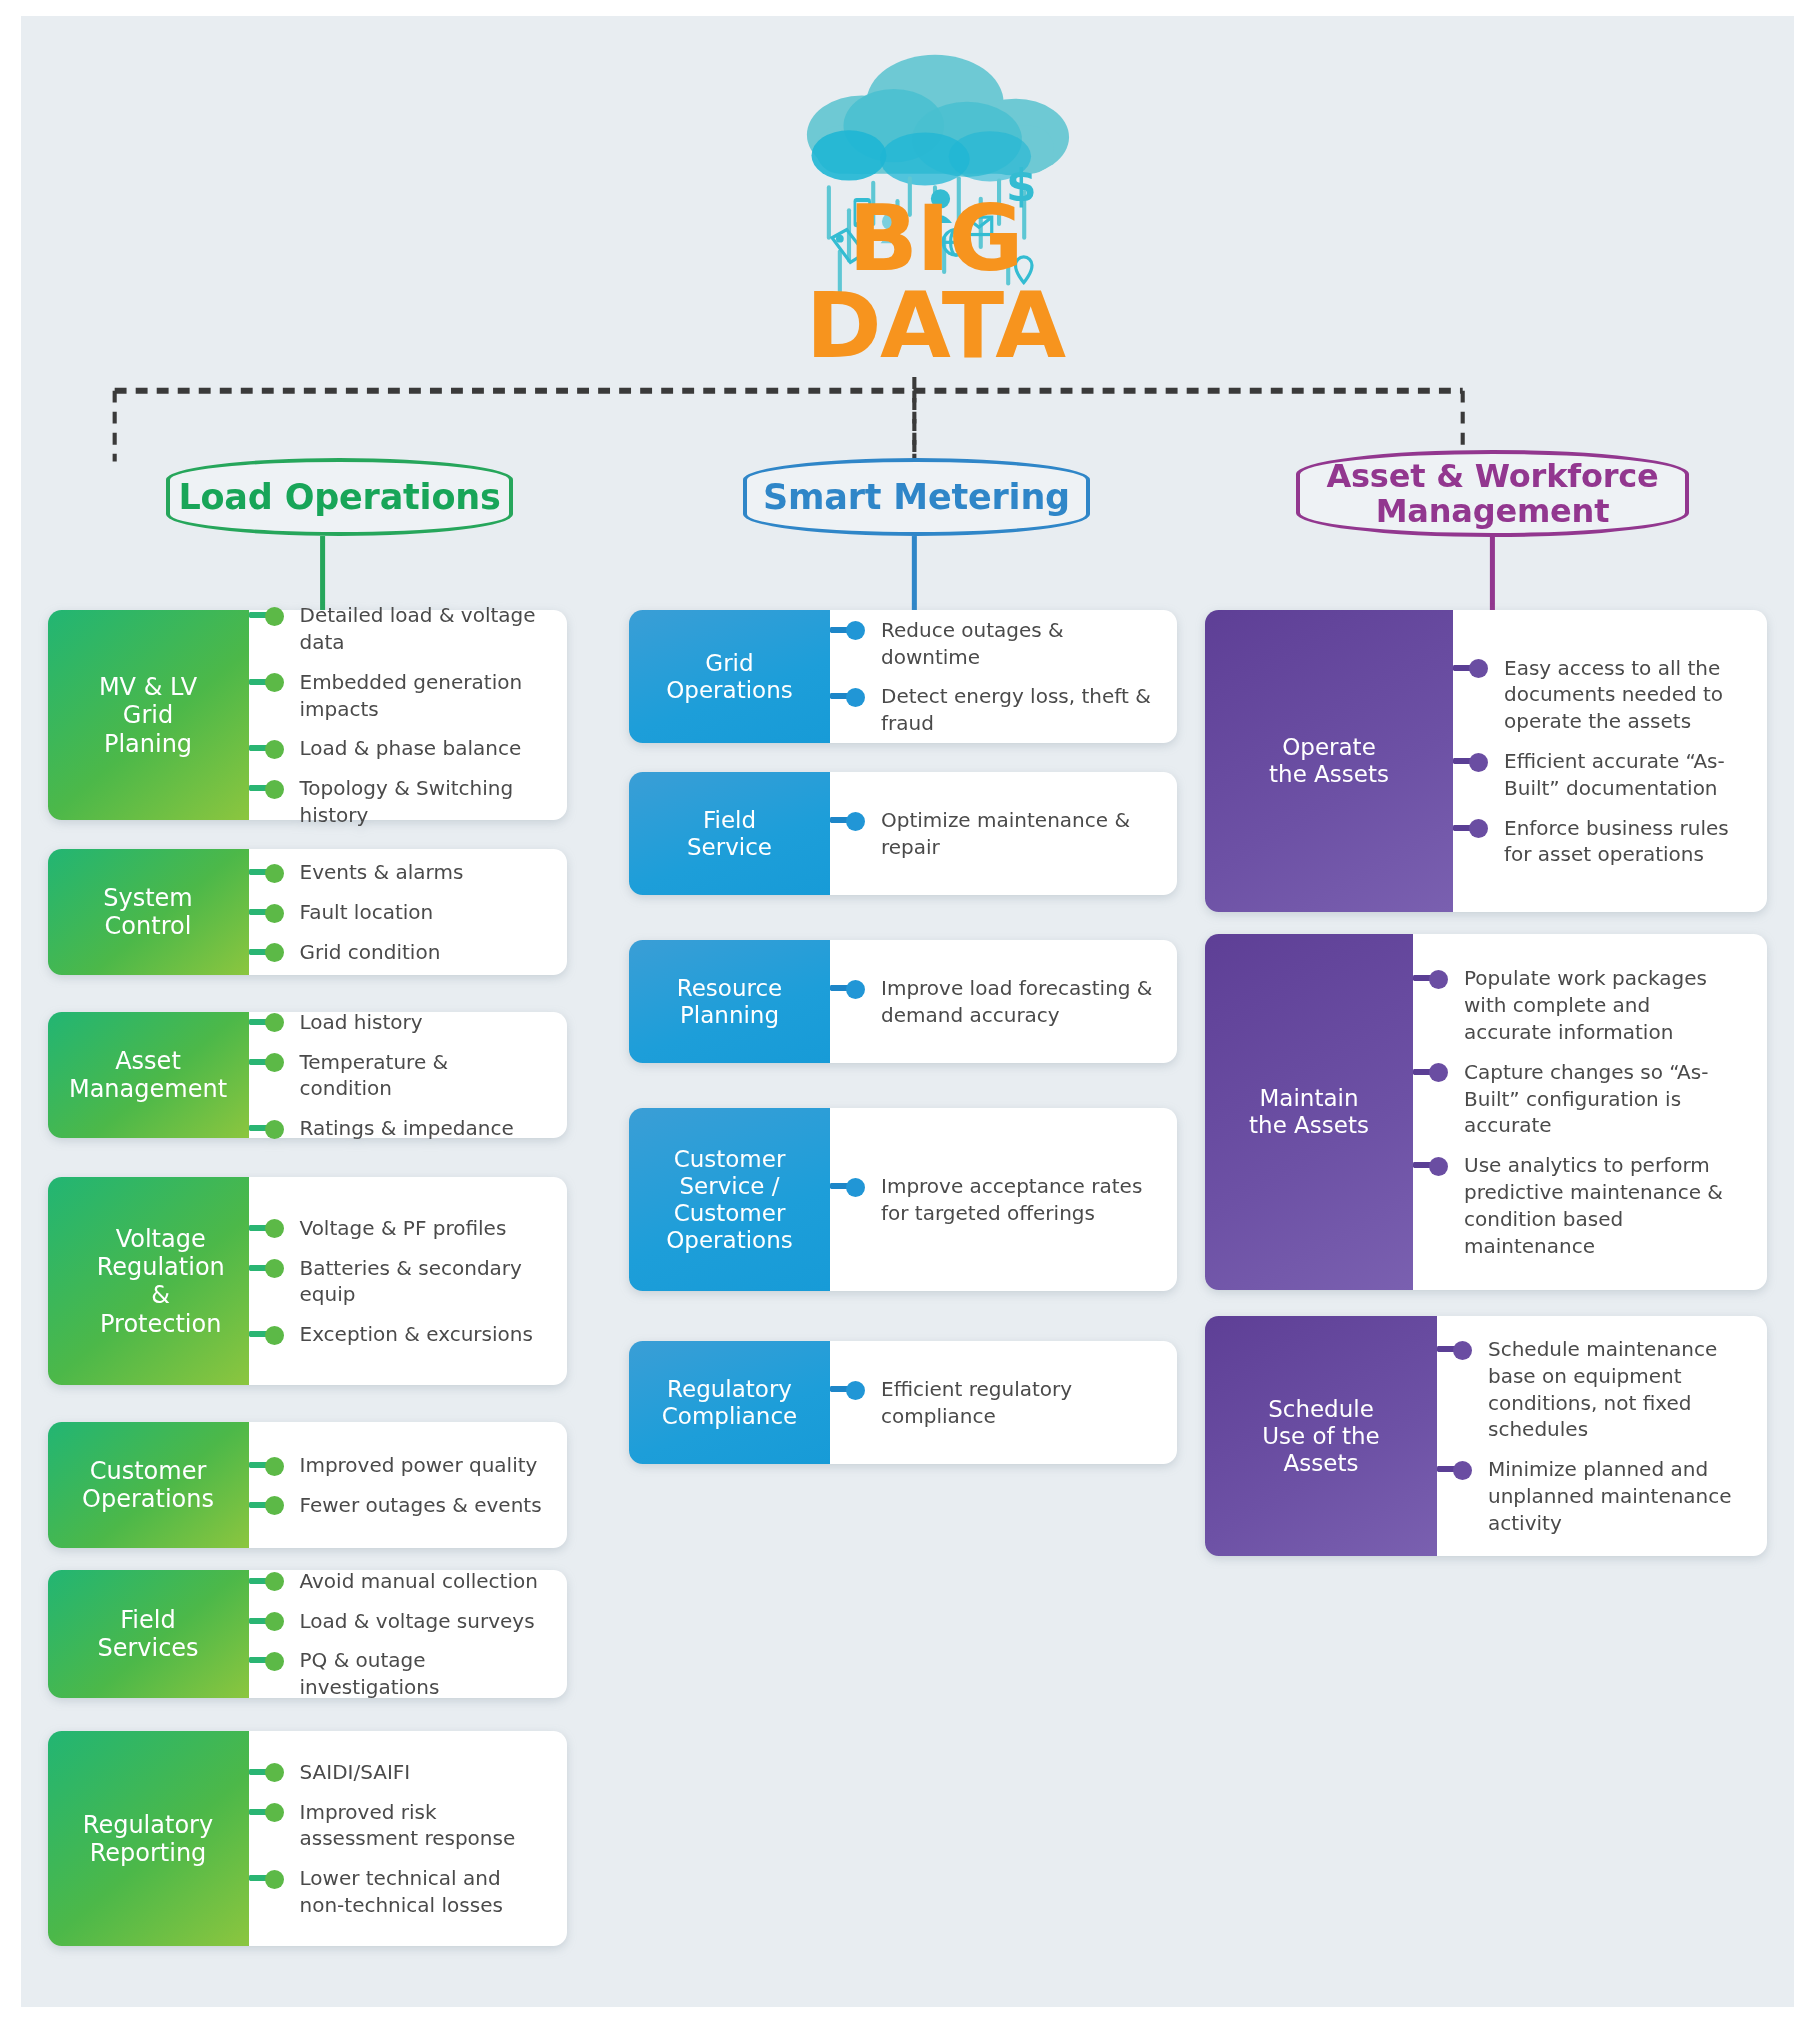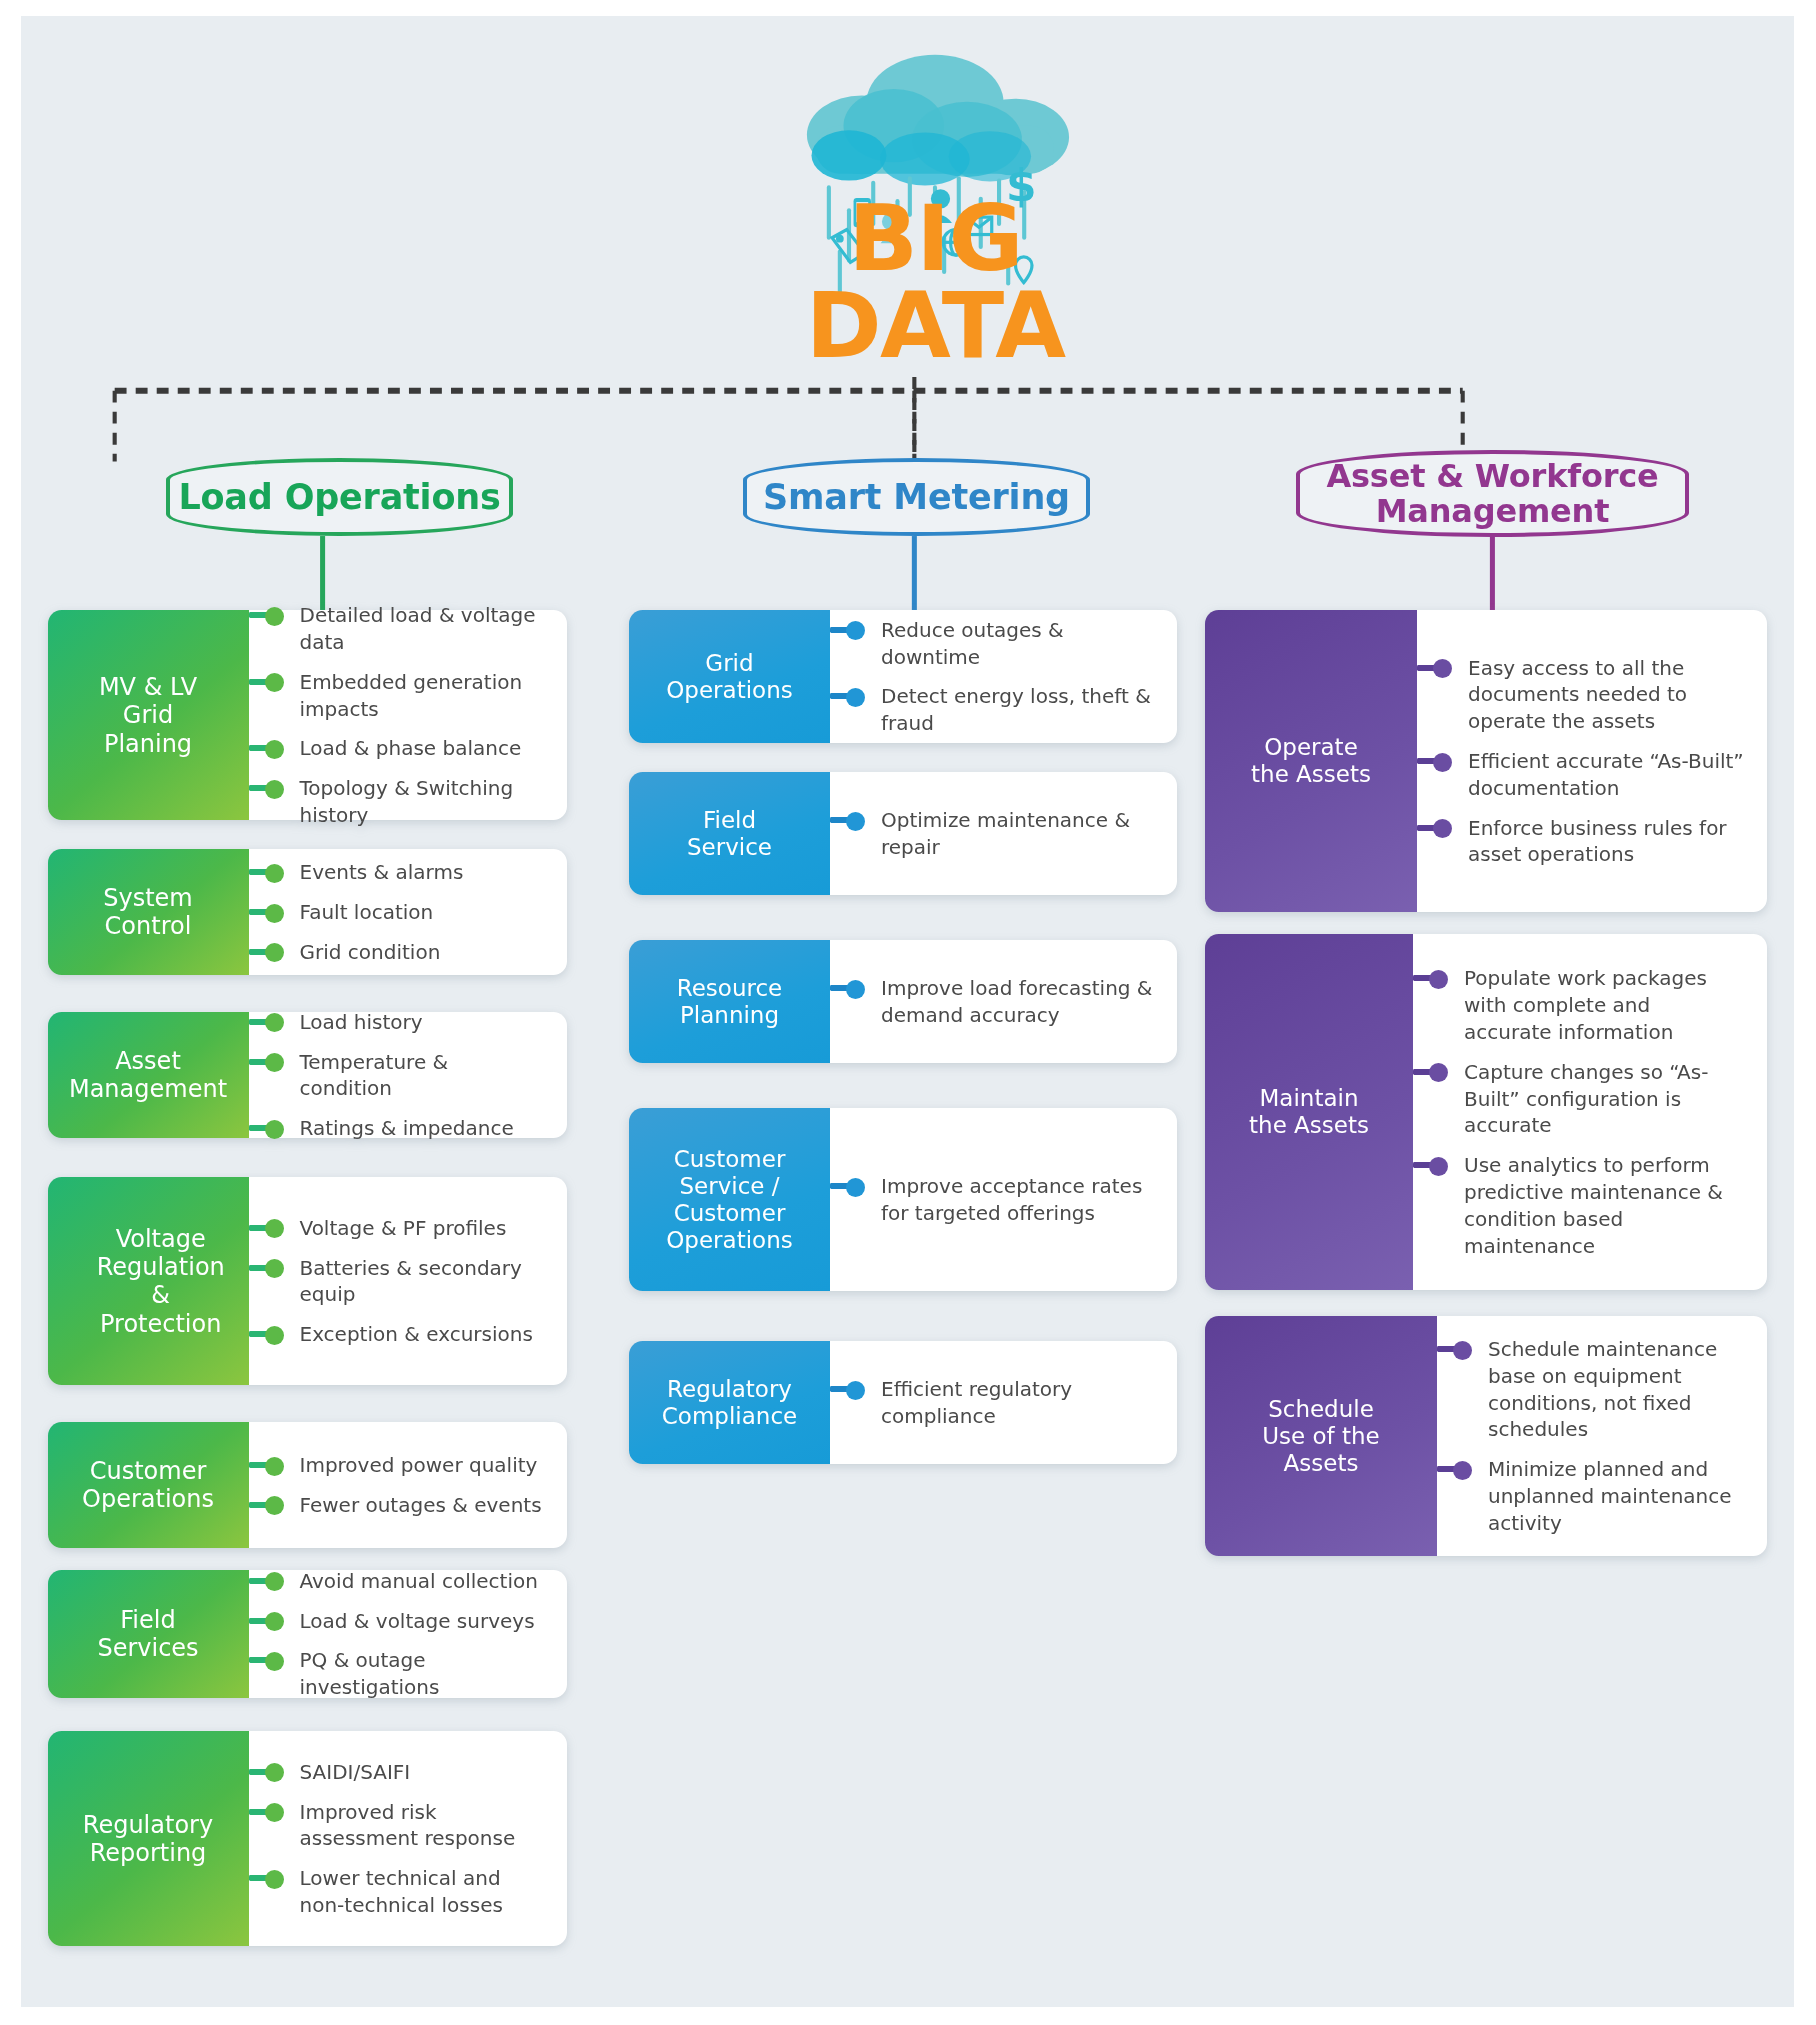--- a/index.html
+++ b/index.html
@@ -376,21 +376,21 @@
           <li>Efficient regulatory compliance</li>
         </ul>
       </div>
     </div>
 
   </div>
 
   <div class="col-purple">
 
     <div class="card" style="left:1184px; top:594px; width:562px; height:302px;">
-      <div class="card-label lbl-md" style="width:212px;">Operate<br>the Assets</div>
+      <div class="card-label lbl-md" style="width:248px;">Operate<br>the Assets</div>
       <div class="card-body">
         <ul class="bullets">
           <li>Easy access to all the documents needed to operate the assets</li>
           <li>Efficient accurate “As-Built” documentation</li>
           <li>Enforce business rules for asset operations</li>
         </ul>
       </div>
     </div>
 
     <div class="card" style="left:1184px; top:918px; width:562px; height:356px;">

